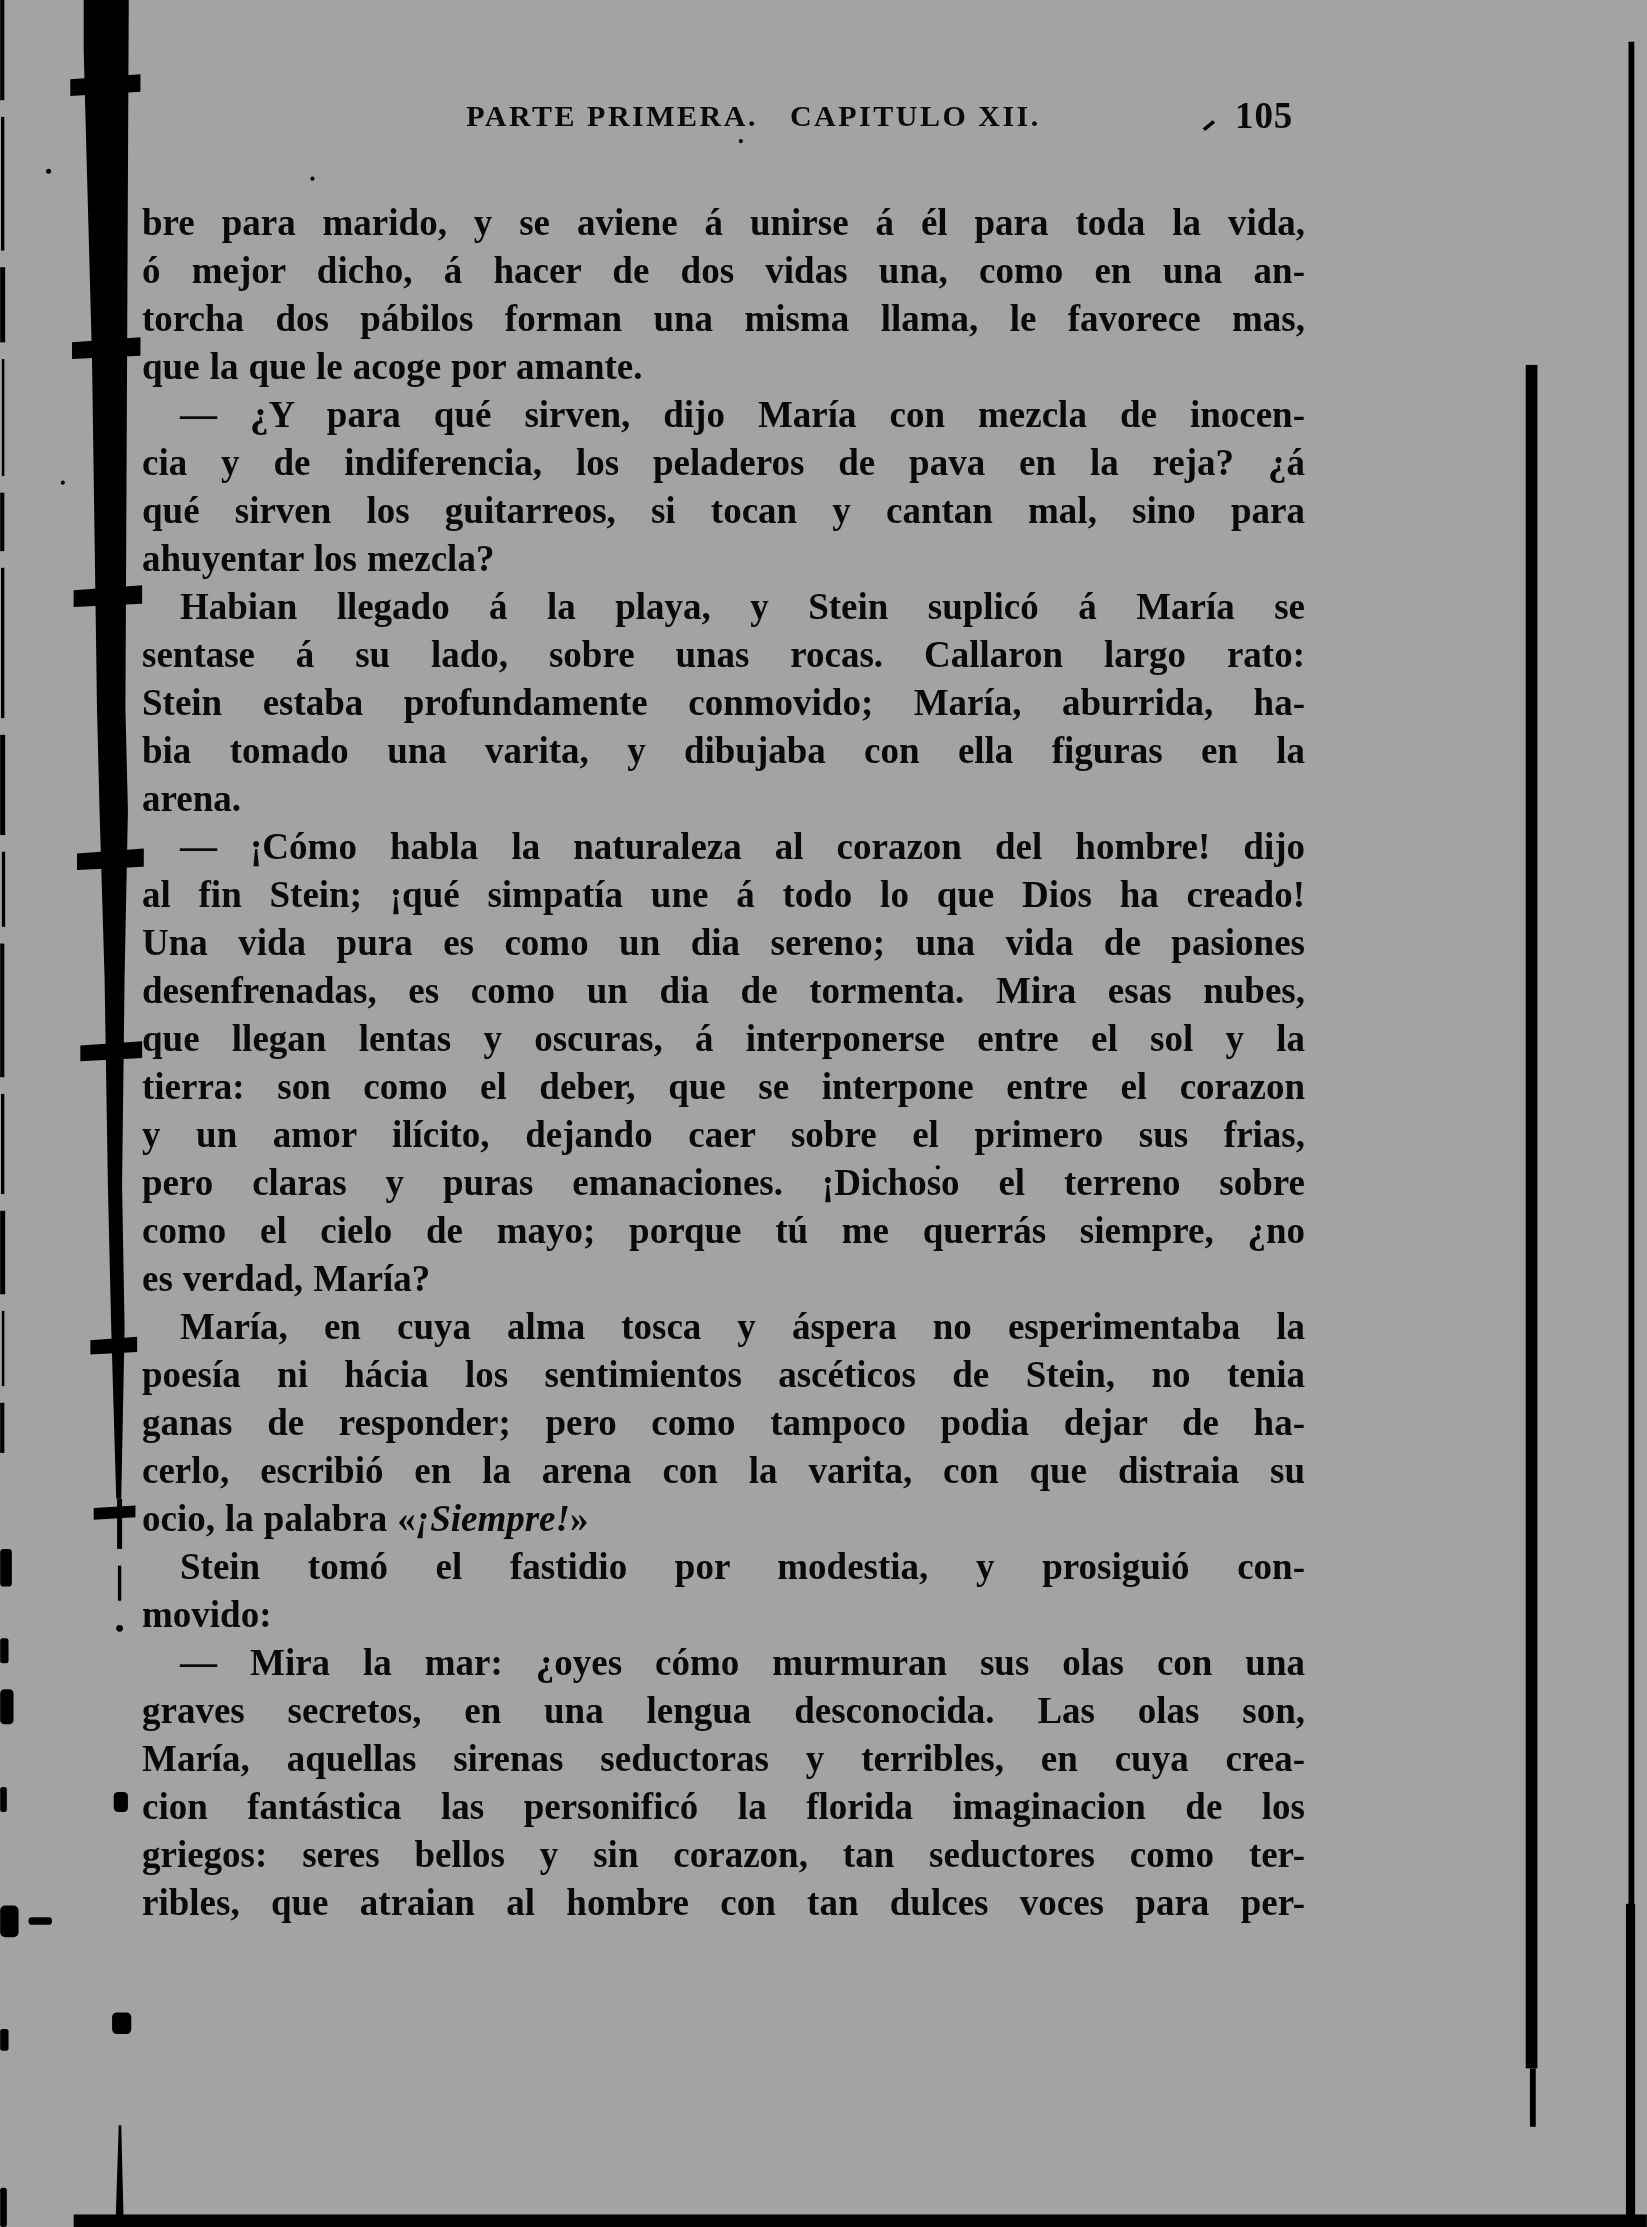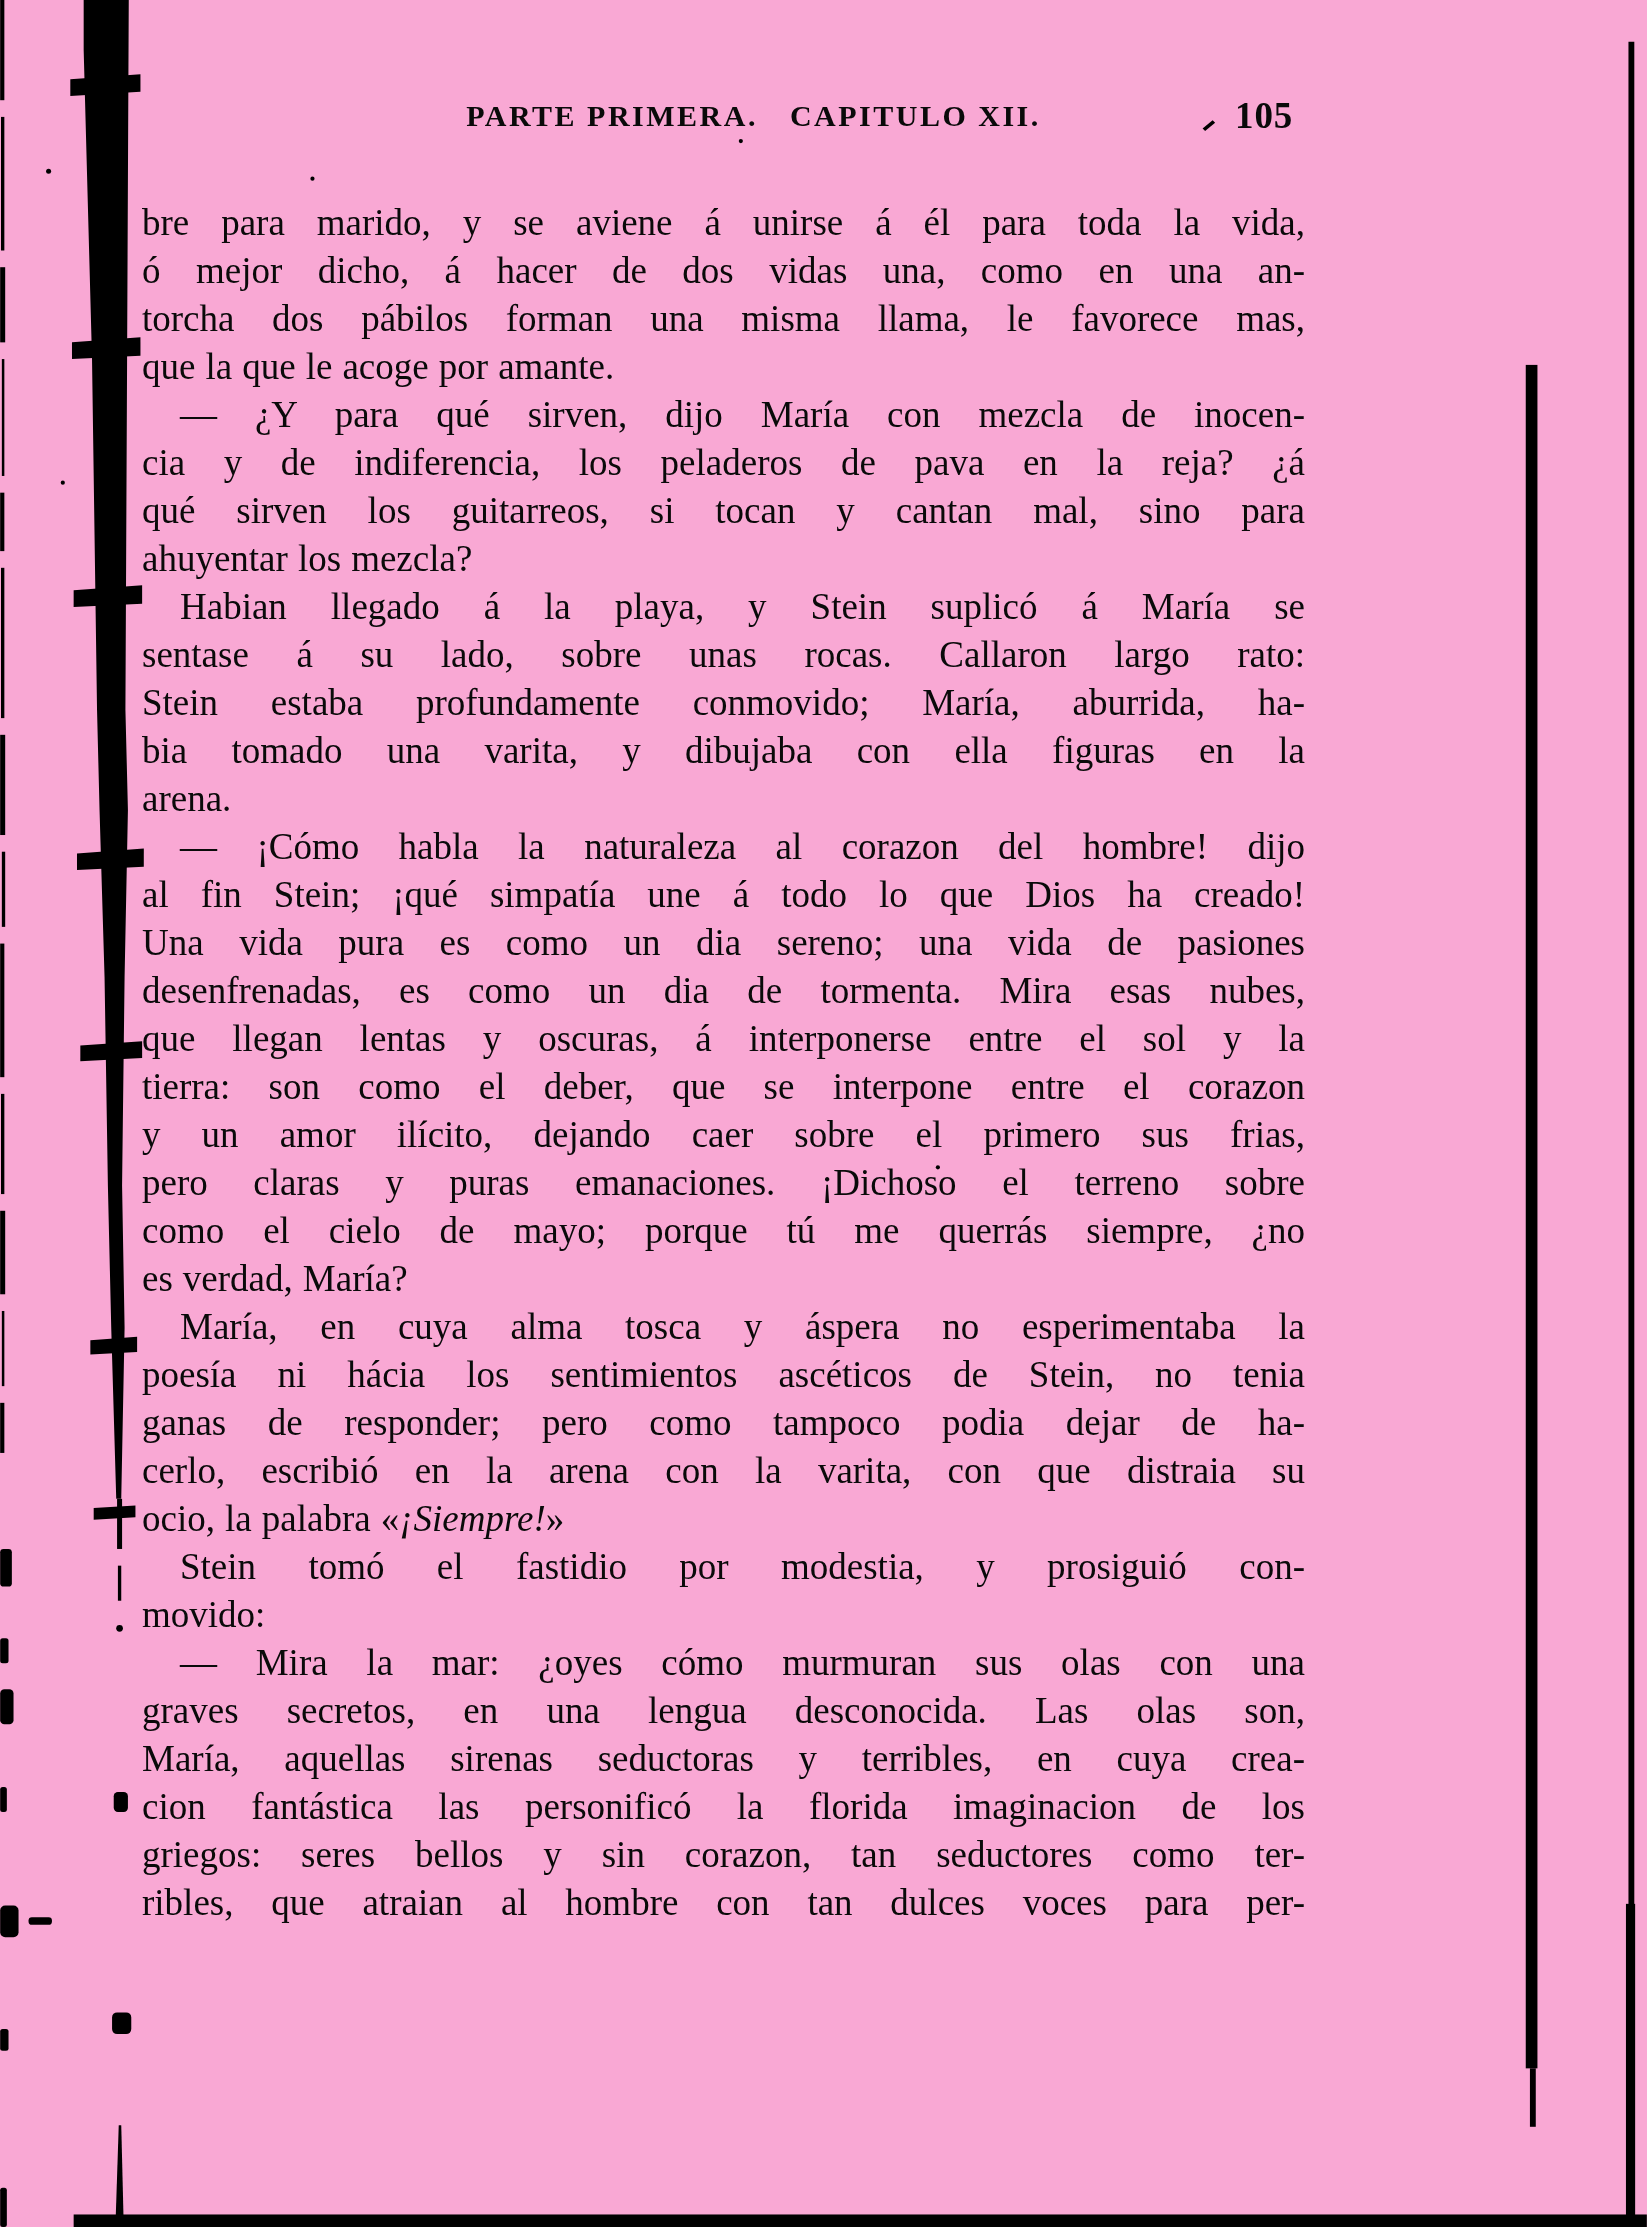--- a/index.html
+++ b/index.html
@@ -1,19 +1,19 @@
 <!DOCTYPE html>
 <html style="font-size:13.4px"><head>
 <meta charset="utf-8">
 <style>
   html,body{margin:0;padding:0;background:#888;}
   .page{
     position:relative;
     width:1647px;height:2227px;
-    background:#f9a8d4;
+    background:#a3a3a3;
     overflow:hidden;
     font-family:"Liberation Serif","DejaVu Serif",serif;
     color:#0a0a0a;
   }
   
   .header-row{
     position:absolute;left:142px;top:99px;width:1163px;height:50px;
   }
   .header-title{
     position:absolute;left:0;right:0;top:0;
@@ -24,20 +24,21 @@
   }
   .page-number{
     position:absolute;right:12px;top:-5px;
     font-size:37px;font-weight:700;letter-spacing:0.8px;
   }
   
   .page-body{
     position:absolute;left:142px;top:199px;width:1163px;
     font-size:37px;line-height:48px;
     word-spacing:0.8px;
+    font-weight:bold;
   }
   .line{
     text-align:justify;
     text-align-last:justify;
     white-space:normal;
   }
   .line.last{text-align-last:left;}
   .line.indent{text-indent:38px;}
   .em{font-style:italic;}
   

